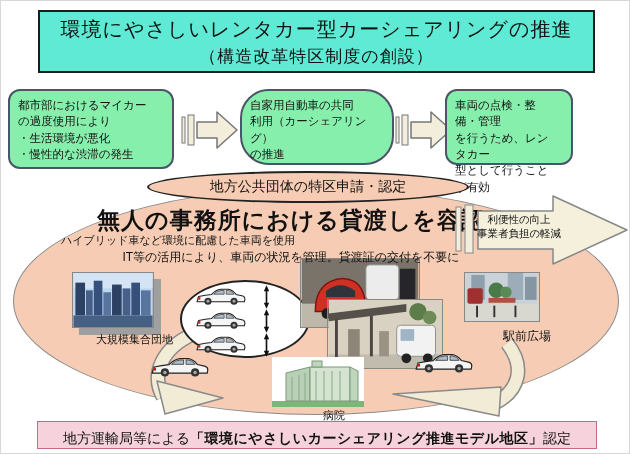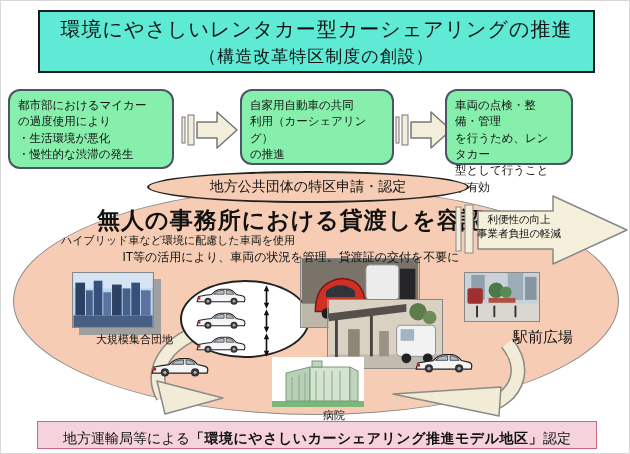--- a/index.html
+++ b/index.html
@@ -16,21 +16,21 @@
     display:flex;flex-direction:column;align-items:center;justify-content:center;
     text-align:center;z-index:5;
   }
   .title-line1{font-size:20px;letter-spacing:1px;}
   .title-line2{font-size:17px;letter-spacing:1px;margin-top:2px;}
   .flow-box{
     background:#86efac;border:2px solid #4a5568;border-radius:12px;
     font-size:11.5px;line-height:1.42;padding:6px 20px 4px 8px;z-index:5;
   }
   .flow-box1{left:7px;top:88px;width:166px;height:80px;}
-  .flow-box2{left:239px;top:88px;width:154px;height:76px;}
+  .flow-box2{left:239px;top:88px;width:154px;height:76px;border-radius:29px;}
   .flow-box3{left:444px;top:88px;width:128px;height:76px;}
   .block-arrow{z-index:4;}
   .big-ellipse{
     left:12px;top:186px;width:606px;height:228px;border-radius:50%;
     background:#f6cdb4;border:1px solid #8a8a8a;z-index:1;
   }
   .small-ellipse{
     left:146px;top:170px;width:322px;height:32px;border-radius:50%;
     background:#f6cdb4;border:2px solid #222;
     display:flex;align-items:center;justify-content:center;
@@ -215,21 +215,21 @@
     <rect x="62" y="4" width="12" height="24" fill="#8596a2"></rect>
     <circle cx="32" cy="18" r="8" fill="#4a7a4a"></circle>
       <circle cx="42" cy="20" r="6" fill="#5a8a55"></circle>
     <rect y="32" width="76" height="18" fill="#d8d8d0"></rect>
     <rect x="2" y="16" width="16" height="16" rx="2" fill="#a03030"></rect>
     <rect x="24" y="26" width="28" height="5" fill="#b05040"></rect>
     <line x1="12" y1="34" x2="12" y2="46" stroke="#333" stroke-width="2"></line>
     <line x1="30" y1="34" x2="30" y2="46" stroke="#333" stroke-width="2"></line>
     <line x1="52" y1="34" x2="52" y2="46" stroke="#333" stroke-width="2"></line>
   </svg>
-  <div class="abs diagram-label" style="left:496px;top:327px;width:76px;font-size:15px">駅前広場</div>
+  <div class="abs diagram-label" style="left:474px;top:327px;width:76px;font-size:12px">駅前広場</div>
 
   <svg class="abs" style="left:271px;top:356px;z-index:3;background:#fff" width="92" height="50" viewBox="0 0 92 50">
     <rect width="92" height="50" fill="#ffffff"></rect>
     <rect y="44" width="92" height="6" fill="#7ab87a"></rect>
     <polygon points="14,44 14,16 38,10 38,44" fill="#b8d0b5" stroke="#7a987a" stroke-width="1"></polygon>
     <polygon points="38,10 78,10 78,44 38,44" fill="#d4e4d0" stroke="#7a987a" stroke-width="1"></polygon>
     <polygon points="78,10 86,14 86,44 78,44" fill="#c0d6bc" stroke="#7a987a" stroke-width="1"></polygon>
     <line x1="44" y1="14" x2="44" y2="44" stroke="#8aa88a"></line>
       <line x1="52" y1="14" x2="52" y2="44" stroke="#8aa88a"></line>
     <line x1="60" y1="14" x2="60" y2="44" stroke="#8aa88a"></line>

